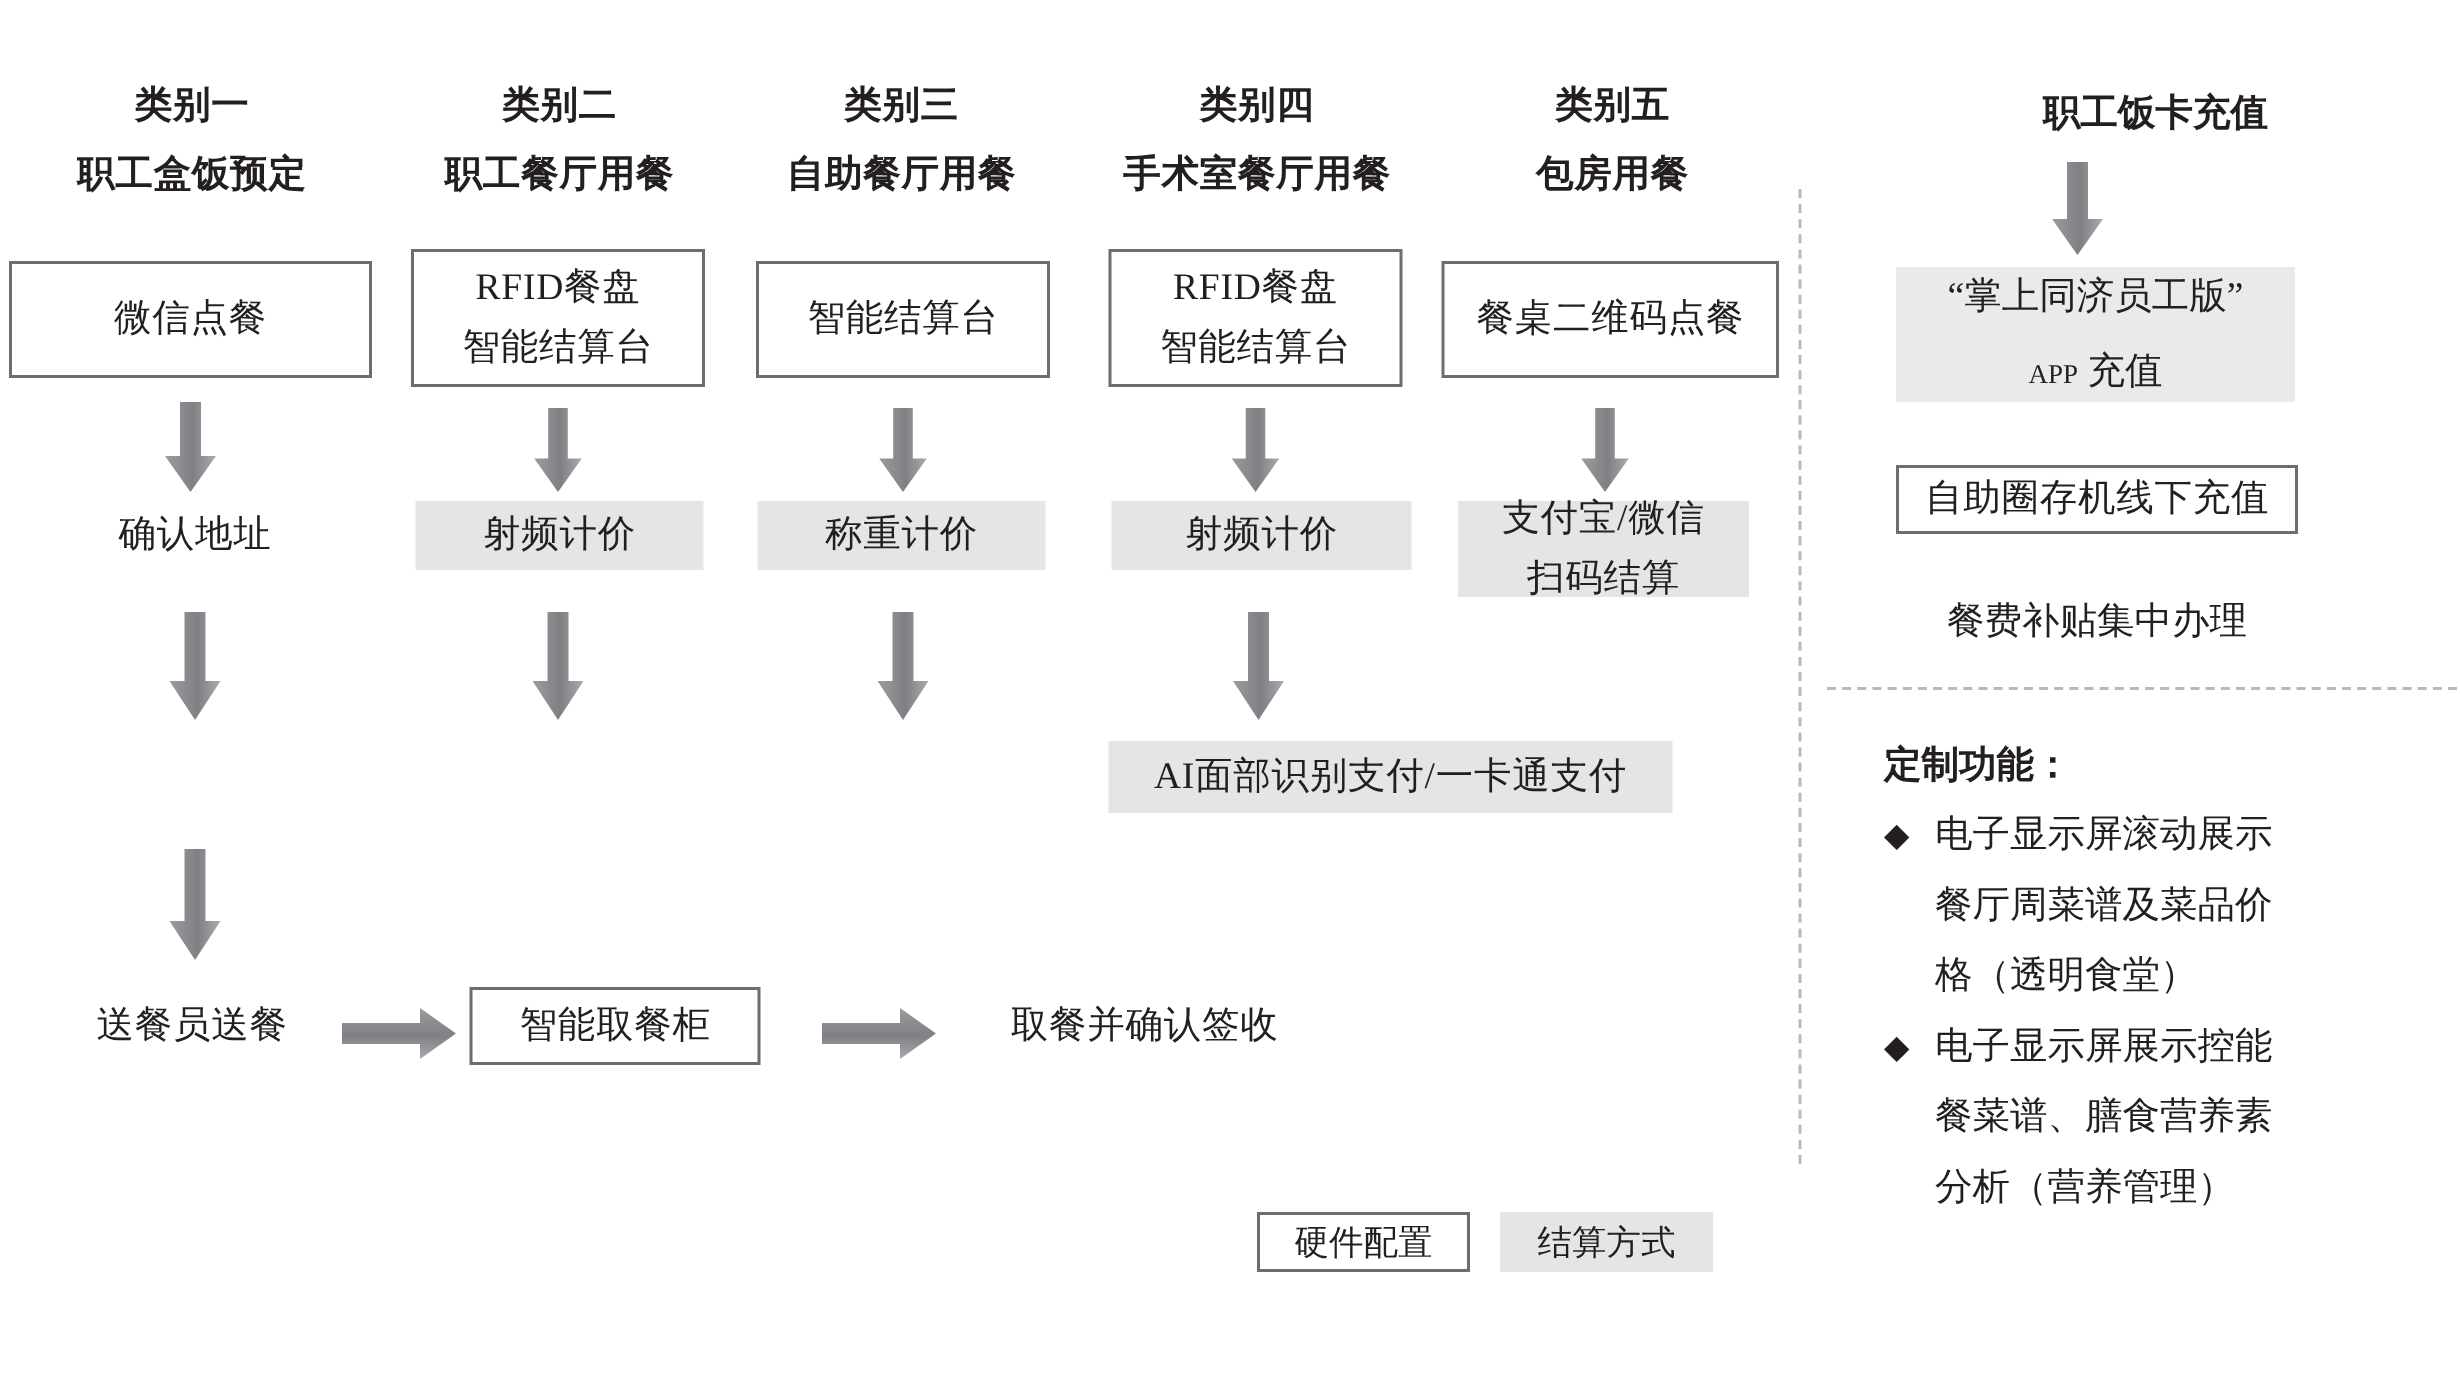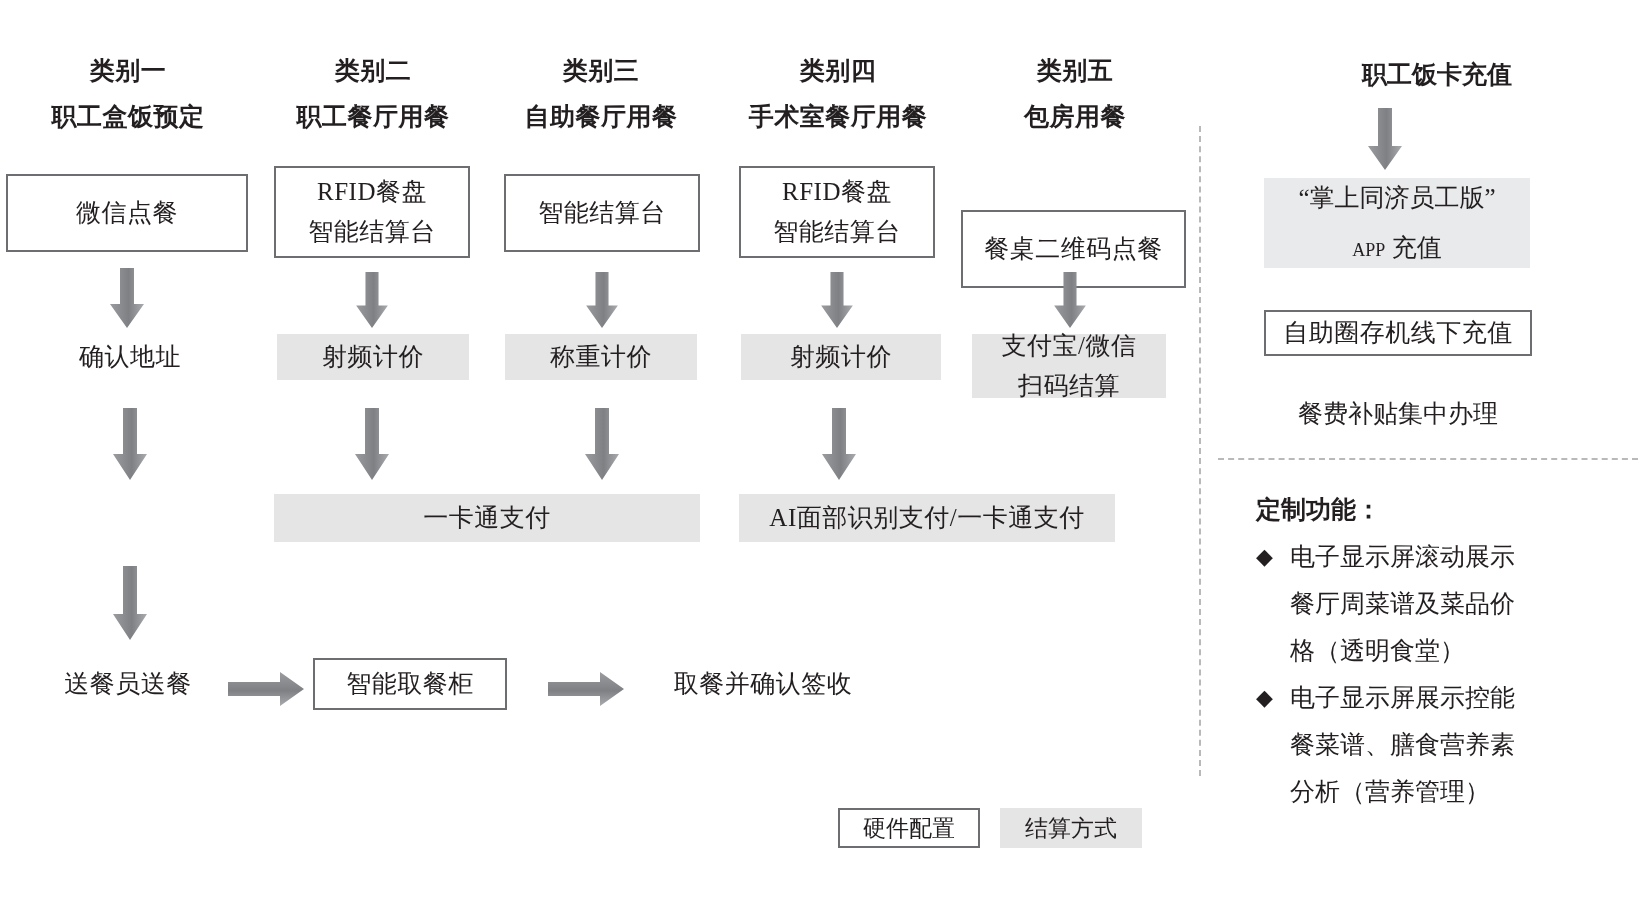--- a/index.html
+++ b/index.html
@@ -160,21 +160,21 @@
 
   <div class="abs node hw" style="left:504px; top:174px; width:196px; height:78px;">
     <span class="ln">智能结算台</span>
   </div>
 
   <div class="abs node hw" style="left:739px; top:166px; width:196px; height:92px;">
     <span class="ln">RFID餐盘</span>
     <span class="ln">智能结算台</span>
   </div>
 
-  <div class="abs node hw" style="left:961px; top:174px; width:225px; height:78px;margin-top:36px;">
+  <div class="abs node hw" style="left:961px; top:174px; width:225px; height:78px;">
     <span class="ln">餐桌二维码点餐</span>
   </div>
 
   <div class="abs" style="left:110px; top:268px;">
     <svg width="34" height="60" viewBox="0 0 34 60" aria-hidden="true">
       <defs>
           <linearGradient id="gdA" x1="0" y1="0" x2="1" y2="0">
         <stop offset="0%" stop-color="#9a9c9f"></stop>
             <stop offset="55%" stop-color="#7e8083"></stop>
             <stop offset="100%" stop-color="#a9abae"></stop>
@@ -240,23 +240,20 @@
       <path d="M10 0 H24 V46 H34 L17 72 L0 46 H10 Z" fill="url(#gdA)"></path>
     </svg>
   </div>
   <div class="abs" style="left:822px; top:408px;">
     <svg width="34" height="72" viewBox="0 0 34 72" aria-hidden="true">
       <path d="M10 0 H24 V46 H34 L17 72 L0 46 H10 Z" fill="url(#gdA)"></path>
     </svg>
   </div>
 
 
-  <div class="abs node pay" style="left:274px; top:494px; width:426px; height:48px;">
-    <span class="ln">一卡通支付</span>
-  </div>
 
   <div class="abs node pay" style="left:739px; top:494px; width:376px; height:48px;text-align:center;">
     <span class="ln">AI面部识别支付/一卡通支付</span>
   </div>
 
   <div class="abs" style="left:113px; top:566px;">
     <svg width="34" height="74" viewBox="0 0 34 74" aria-hidden="true">
       <path d="M10 0 H24 V48 H34 L17 74 L0 48 H10 Z" fill="url(#gdA)"></path>
     </svg>
   </div>

